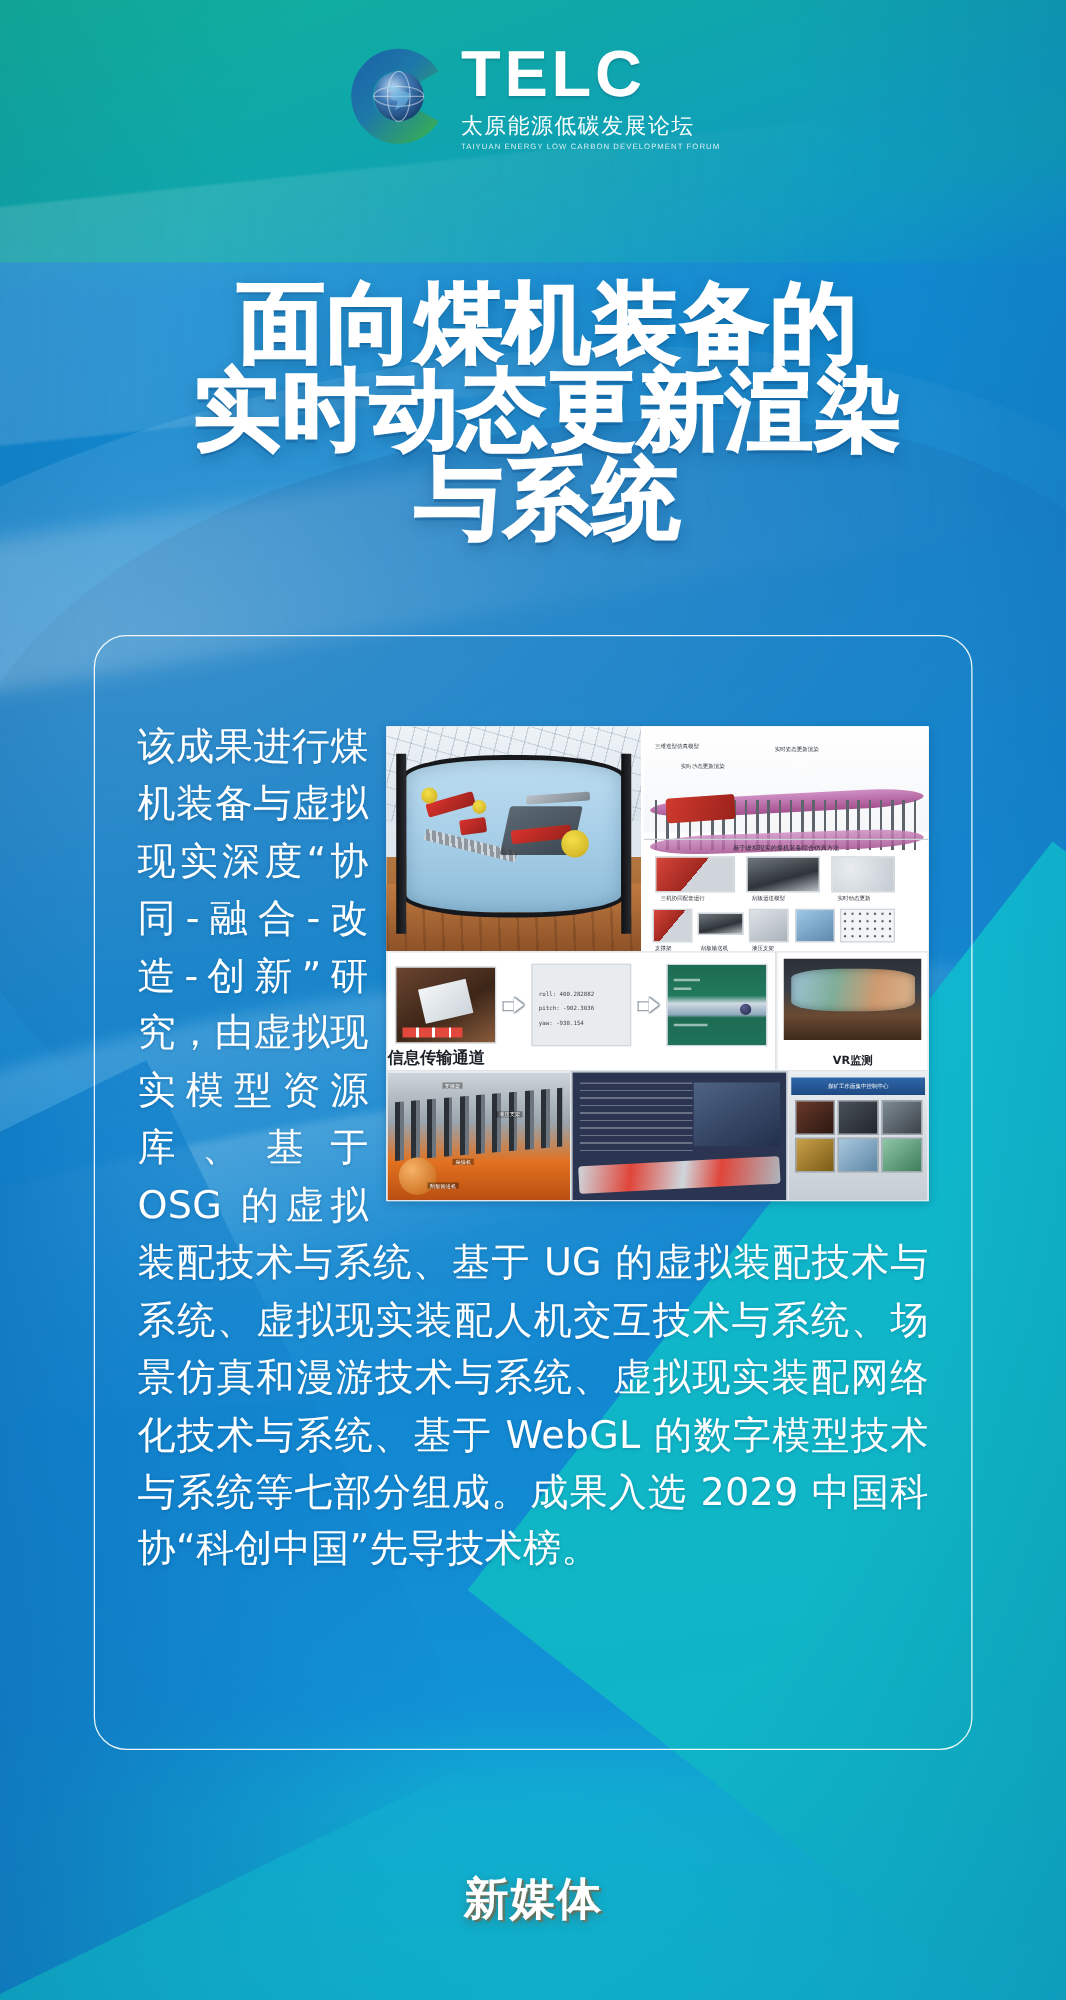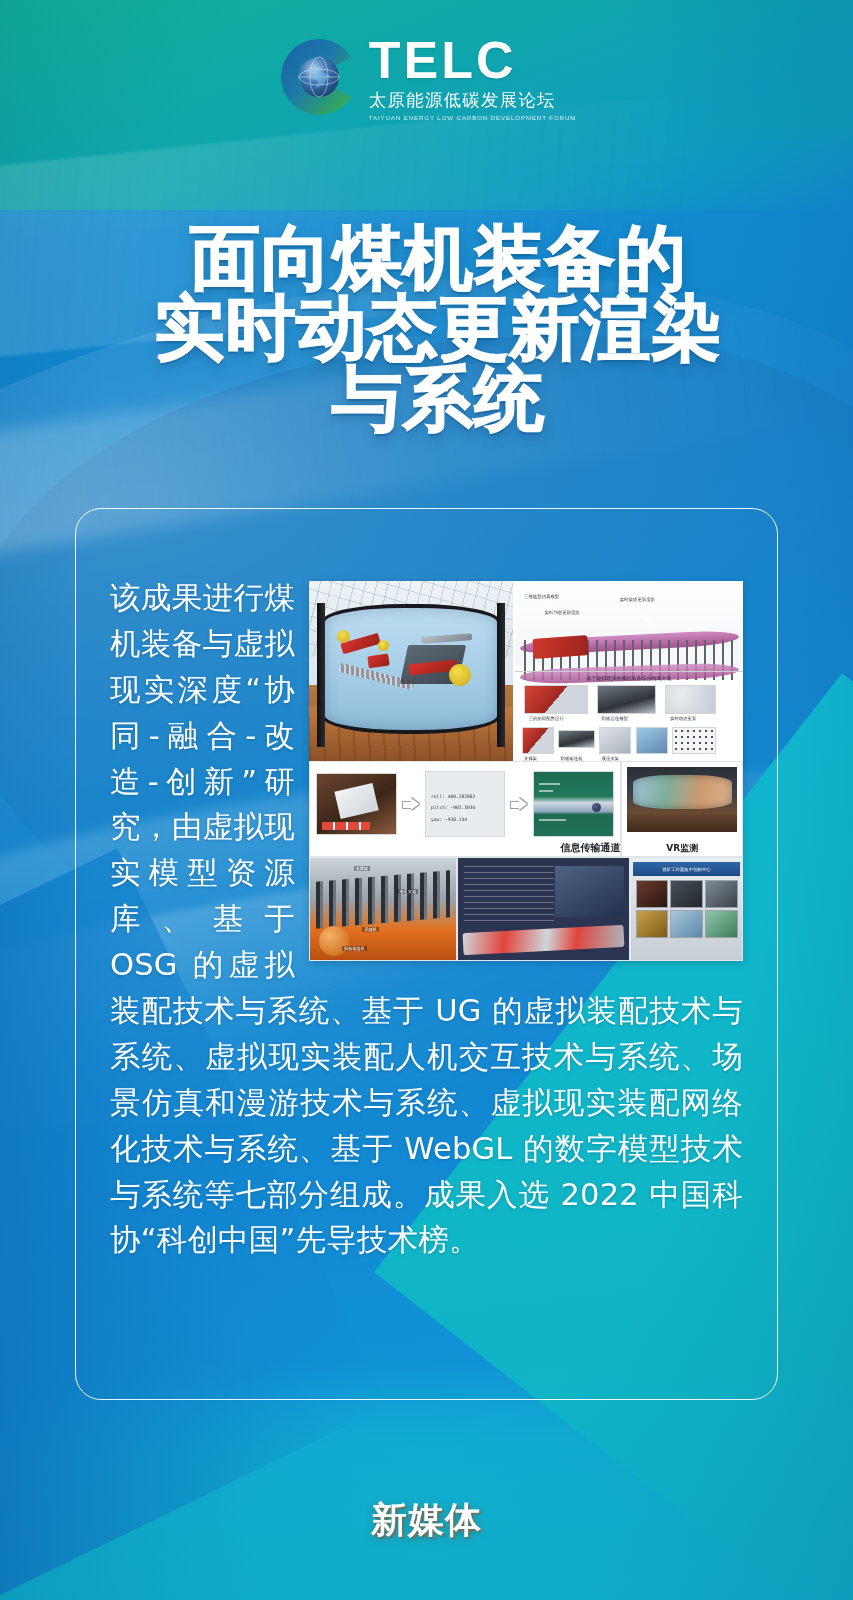--- a/index.html
+++ b/index.html
@@ -350,22 +350,22 @@
     content:"";position:absolute;left:0;top:3.5px;width:11px;height:6px;
     background:#ffffff;border:1px solid #9aa3ab;border-right:none;
   }
   .arrow::after{
     content:"";position:absolute;left:9px;top:0;width:0;height:0;
     border-top:6.5px solid transparent;border-bottom:6.5px solid transparent;
     border-left:8px solid #ffffff;
     filter:drop-shadow(1px 0 0 #9aa3ab) drop-shadow(0 1px 0 #9aa3ab) drop-shadow(0 -1px 0 #9aa3ab);
   }
   .pl-caption{
-    position:absolute;left:0;bottom:1px;width:100%;text-align:right;
-    font-size:10px;font-weight:bold;color:#1c2128;
+    position:absolute;left:0;bottom:1px;width:100%;text-align:left;
+    font-size:13px;font-weight:bold;color:#1c2128;
     font-family:Liberation Serif, serif;
   }
   .vrmon{
     flex:1;background:#ffffff;border:1px solid #dfe4e8;padding-left:20px;
   }
   .vrmon-img{
     position:absolute;left:4%;top:5%;width:92%;height:70%;
     background:linear-gradient(to bottom,#2b2f36 0%,#3a4048 38%,#6a4a32 70%,#3c2a1c 100%);
     overflow:hidden;
   }
@@ -639,21 +639,21 @@
                 <i></i>
                   <i></i>
                   <i></i>
               </div>
             </div>
           </div>
 
         </div>
       </div>
 
-      <p class="body-text">该成果进行煤机装备与虚拟现实深度“协同-融合-改造-创新”研究，由虚拟现实模型资源库、基于 OSG 的虚拟装配技术与系统、基于 UG 的虚拟装配技术与系统、虚拟现实装配人机交互技术与系统、场景仿真和漫游技术与系统、虚拟现实装配网络化技术与系统、基于 WebGL 的数字模型技术与系统等七部分组成。成果入选 2022 中国科协“科创中国”先导技术榜。</p>
+      <p class="body-text">该成果进行煤机装备与虚拟现实深度“协同-融合-改造-创新”研究，由虚拟现实模型资源库、基于 OSG 的虚拟装配技术与系统、基于 UG 的虚拟装配技术与系统、虚拟现实装配人机交互技术与系统、场景仿真和漫游技术与系统、虚拟现实装配网络化技术与系统、基于 WebGL 的数字模型技术与系统等七部分组成。成果入选 2029 中国科协“科创中国”先导技术榜。</p>
     </div>
   </div>
 
   <div class="footer">
     <span class="f-sub">新媒体</span>
   </div>
 
 </div>
 
 </body></html>

